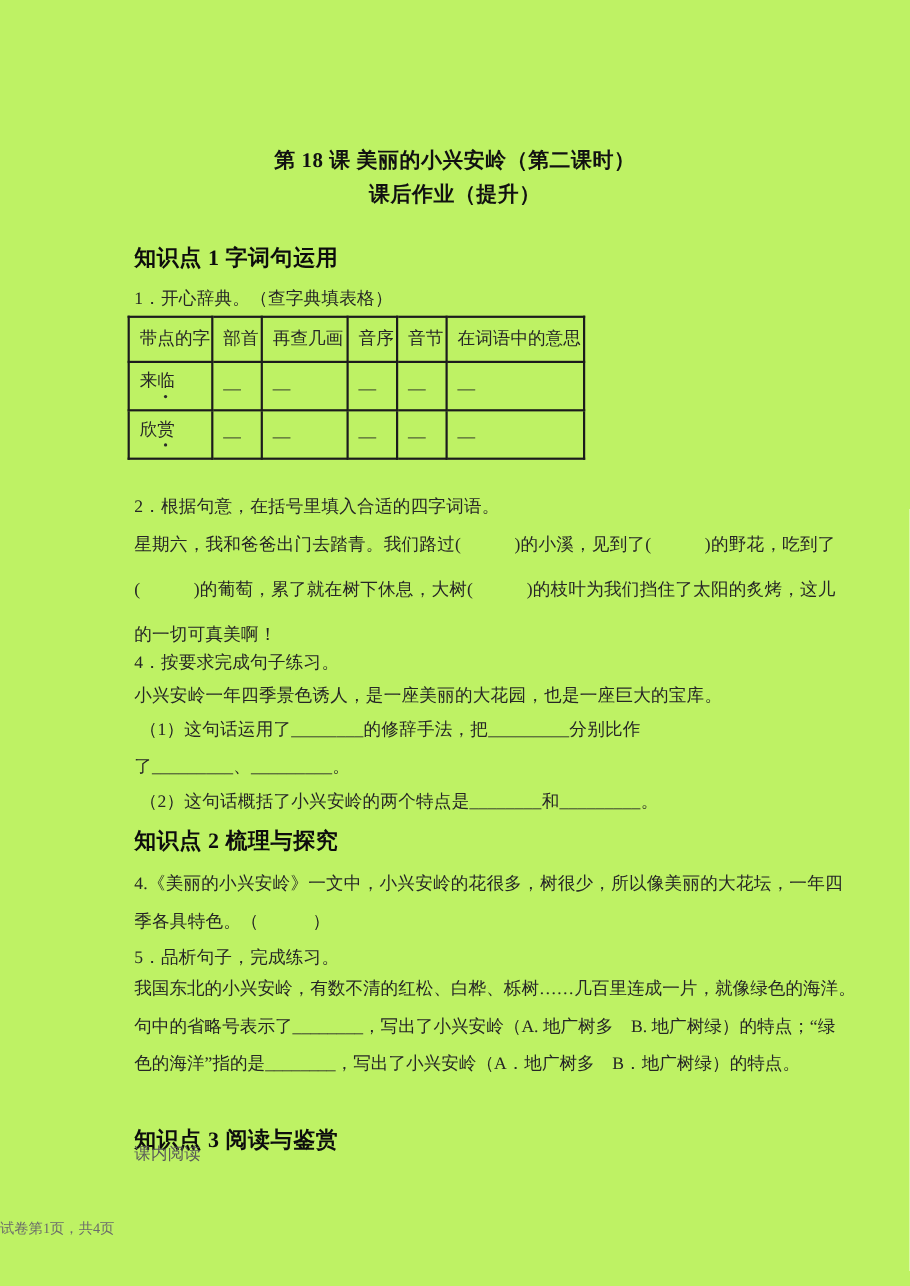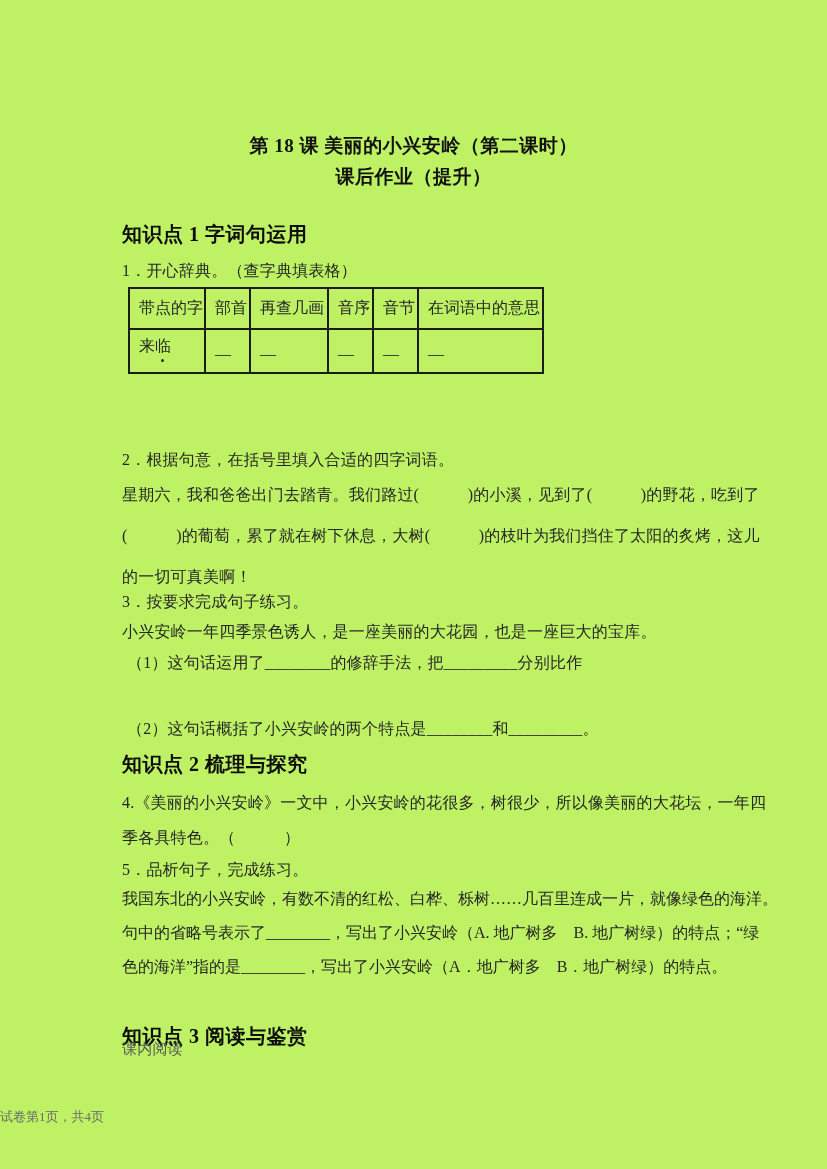--- a/index.html
+++ b/index.html
@@ -66,21 +66,21 @@
 
 <div class="page">
 
   <div class="abs doc-title" style="top:133px;">第 18 课 美丽的小兴安岭（第二课时）</div>
   <div class="abs doc-title" style="top:164px;">课后作业（提升）</div>
 
   <div class="abs section-heading" style="top:221px;">知识点 1 字词句运用</div>
 
   <div class="abs body-line" style="top:261px;">1．开心辞典。（查字典填表格）</div>
 
-  <table class="dict-table abs" style="top:287px; left:116px; width:414px;margin-left:12px;">
+  <table class="dict-table abs" style="top:287px; left:116px; width:414px;">
     <colgroup>
       <col style="width:76px;">
         <col style="width:45px;">
         <col style="width:78px;">
       <col style="width:45px;">
         <col style="width:45px;">
         <col style="width:125px;">
     </colgroup>
     <tbody>
         <tr>
@@ -92,31 +92,40 @@
       <th>在词语中的意思</th>
     </tr>
     <tr>
       <td class="word-cell"><span>来</span><span class="emph-dot">临</span></td>
       <td class="dash-cell">—</td>
       <td class="dash-cell">—</td>
       <td class="dash-cell">—</td>
       <td class="dash-cell">—</td>
       <td class="dash-cell">—</td>
     </tr>
+    <tr>
+      <td class="word-cell"><span>欣</span><span class="emph-dot">赏</span></td>
+      <td class="dash-cell">—</td>
+      <td class="dash-cell">—</td>
+      <td class="dash-cell">—</td>
+      <td class="dash-cell">—</td>
+      <td class="dash-cell">—</td>
+    </tr>
   </tbody>
     </table>
 
   <div class="abs body-line" style="top:450px;">2．根据句意，在括号里填入合适的四字词语。</div>
   <div class="abs body-line" style="top:485px;">星期六，我和爸爸出门去踏青。我们路过(　　　)的小溪，见到了(　　　)的野花，吃到了</div>
   <div class="abs body-line" style="top:526px;">(　　　)的葡萄，累了就在树下休息，大树(　　　)的枝叶为我们挡住了太阳的炙烤，这儿</div>
   <div class="abs body-line" style="top:567px;">的一切可真美啊！</div>
 
-  <div class="abs body-line" style="top:592px;">3．按要求完成句子练习。</div>
+  <div class="abs body-line" style="top:592px;">4．按要求完成句子练习。</div>
   <div class="abs body-line" style="top:622px;">小兴安岭一年四季景色诱人，是一座美丽的大花园，也是一座巨大的宝库。</div>
   <div class="abs body-line" style="top:653px; left:127px;">（1）这句话运用了________的修辞手法，把_________分别比作</div>
+  <div class="abs body-line" style="top:687px;">了_________、_________。</div>
   <div class="abs body-line" style="top:719px; left:127px;">（2）这句话概括了小兴安岭的两个特点是________和_________。</div>
 
   <div class="abs section-heading" style="top:751px;">知识点 2 梳理与探究</div>
 
   <div class="abs body-line" style="top:793px;">4.《美丽的小兴安岭》一文中，小兴安岭的花很多，树很少，所以像美丽的大花坛，一年四</div>
   <div class="abs body-line" style="top:828px;">季各具特色。（　　　）</div>
 
   <div class="abs body-line" style="top:860px;">5．品析句子，完成练习。</div>
   <div class="abs body-line" style="top:889px; letter-spacing:0;">我国东北的小兴安岭，有数不清的红松、白桦、栎树……几百里连成一片，就像绿色的海洋。</div>
   <div class="abs body-line" style="top:923px; letter-spacing:0;">句中的省略号表示了________，写出了小兴安岭（A. 地广树多　B. 地广树绿）的特点；“绿</div>

